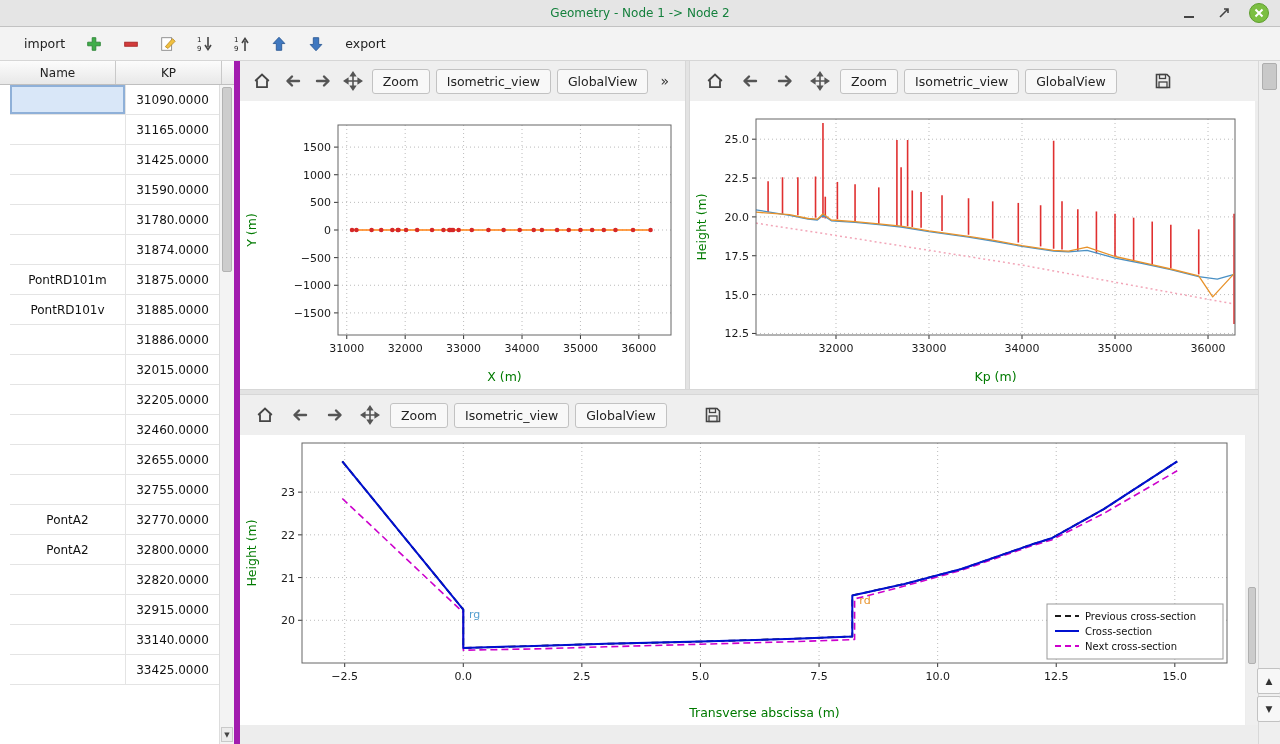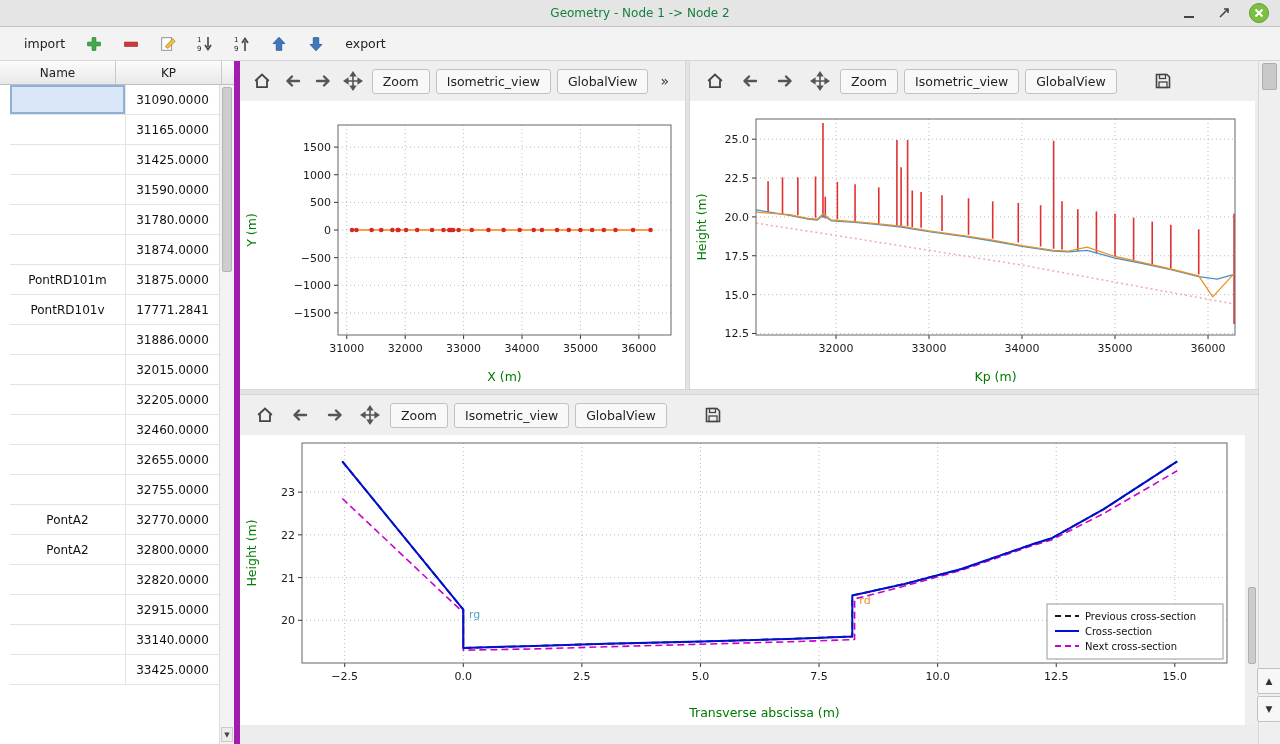--- a/index.html
+++ b/index.html
@@ -187,21 +187,21 @@
           <div class="trow">
             <div class="tcell name"></div>
             <div class="tcell kp">31874.0000</div>
           </div>
           <div class="trow">
             <div class="tcell name">PontRD101m</div>
             <div class="tcell kp">31875.0000</div>
           </div>
           <div class="trow">
             <div class="tcell name">PontRD101v</div>
-            <div class="tcell kp">17771.2841</div>
+            <div class="tcell kp">31885.0000</div>
           </div>
           <div class="trow">
             <div class="tcell name"></div>
             <div class="tcell kp">31886.0000</div>
           </div>
           <div class="trow">
             <div class="tcell name"></div>
             <div class="tcell kp">32015.0000</div>
           </div>
           <div class="trow">

